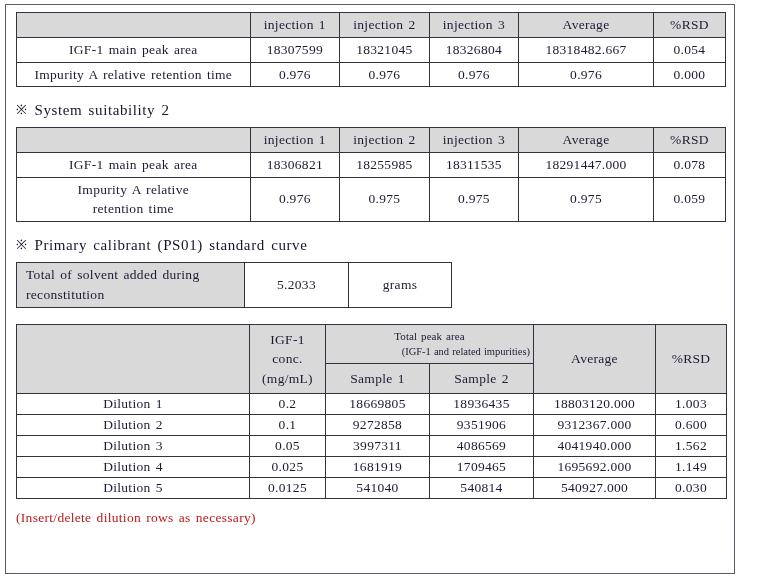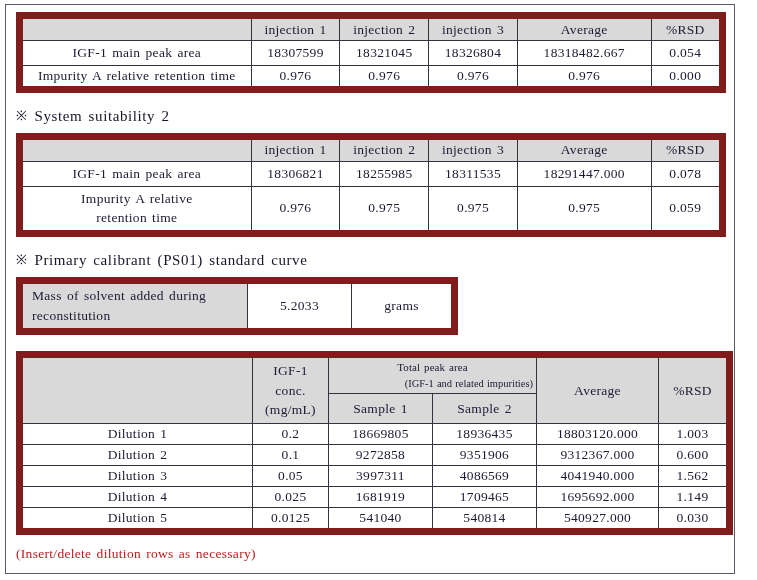--- a/index.html
+++ b/index.html
@@ -47,21 +47,21 @@
   }
   .mark-icon {
     display: inline-block;
     margin-right: 7px;
     font-size: 13px;
     vertical-align: 1px;
   }
   table.grid {
     border-collapse: collapse;
     table-layout: fixed;
-    border: 7px solid #7f1d1d;
+    border: 1px solid #7f1d1d;
     background: #ffffff;
   }
   table.grid td, table.grid th {
     border: 1px solid #333340;
     text-align: center;
     vertical-align: middle;
     font-weight: normal;
     font-size: 13.5px;
     letter-spacing: 0.3px;
     word-spacing: 1.5px;
@@ -211,21 +211,21 @@
 
     <table class="grid tbl-solvent">
       <colgroup>
           <col class="sc0">
           <col class="sc1">
           <col class="sc2">
         </colgroup>
       <tbody>
           <tr>
         <td class="hd sc0" style="height:40px">
-          <span class="solv-line">Mass of solvent added during</span>
+          <span class="solv-line">Total of solvent added during</span>
           <span class="solv-line">reconstitution</span>
         </td>
         <td>5.2033</td>
         <td>grams</td>
       </tr>
     </tbody>
       </table>
 
     <table class="grid tbl-dil">
       <colgroup>

